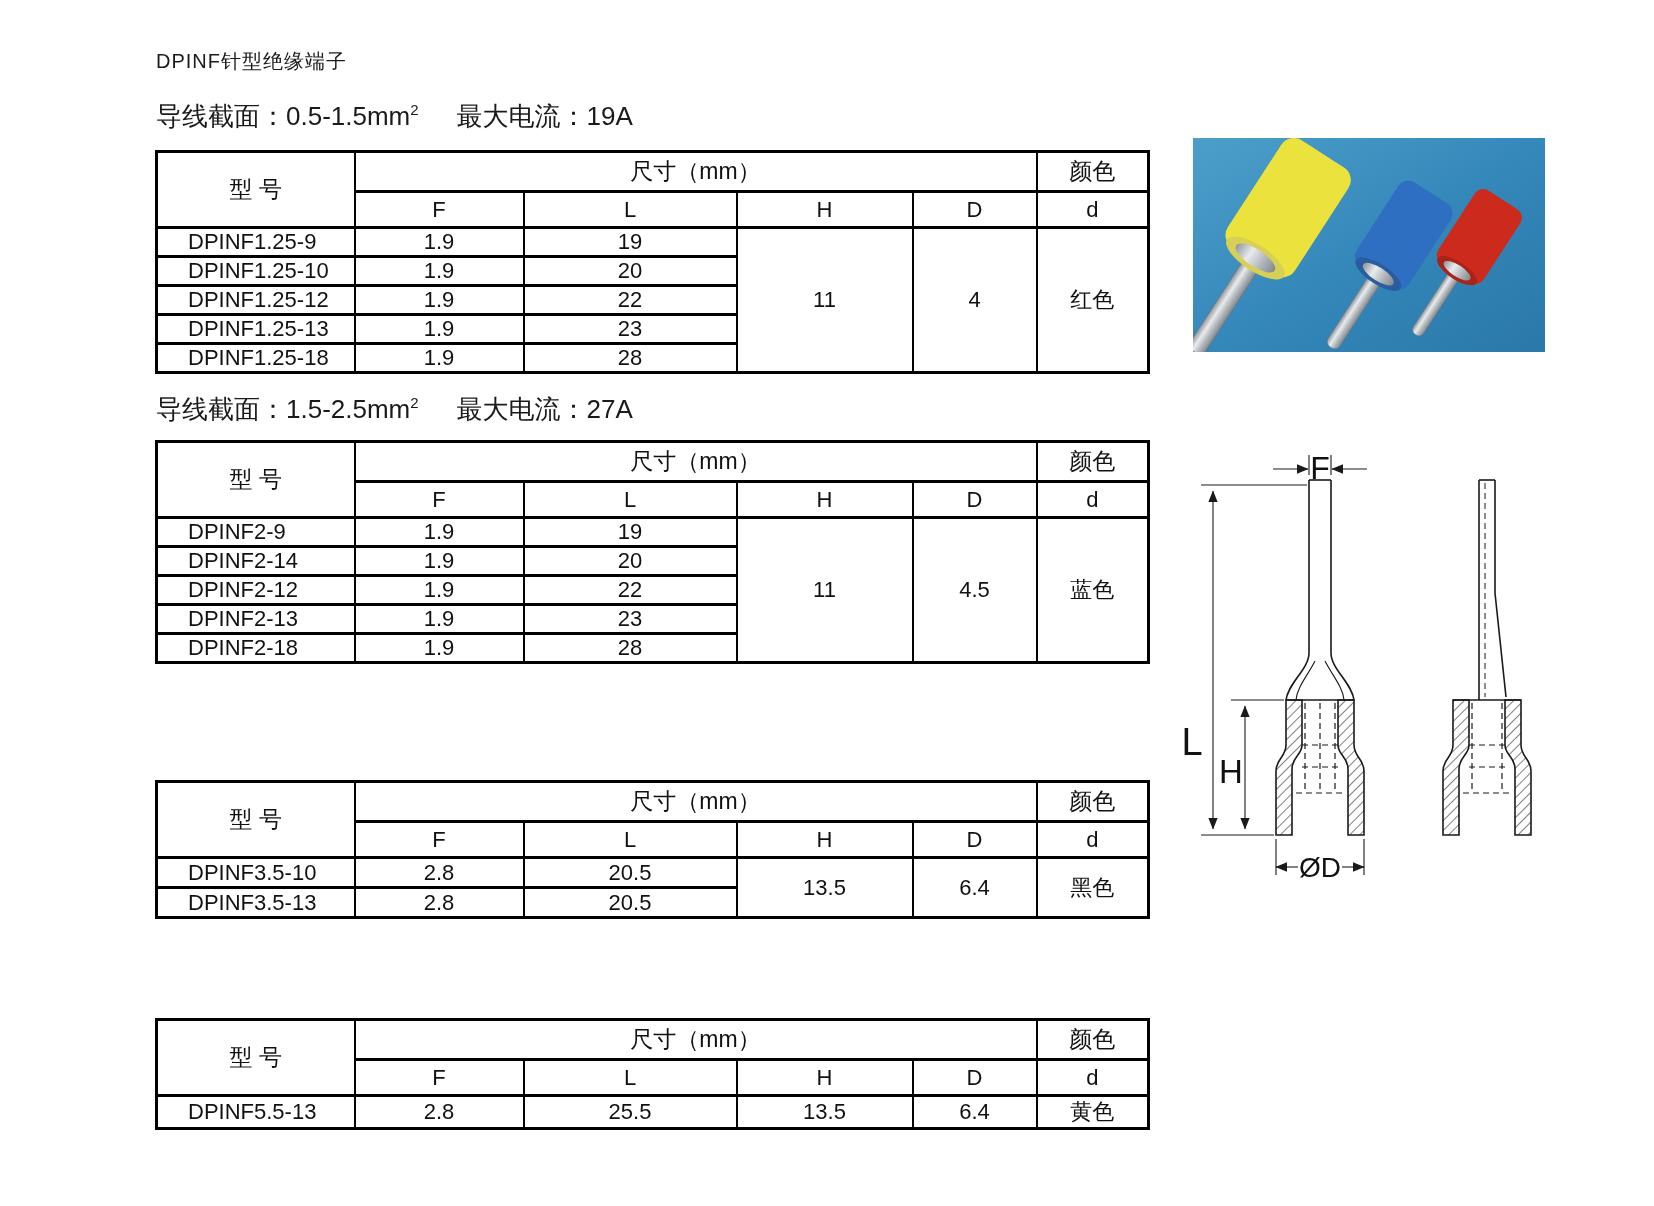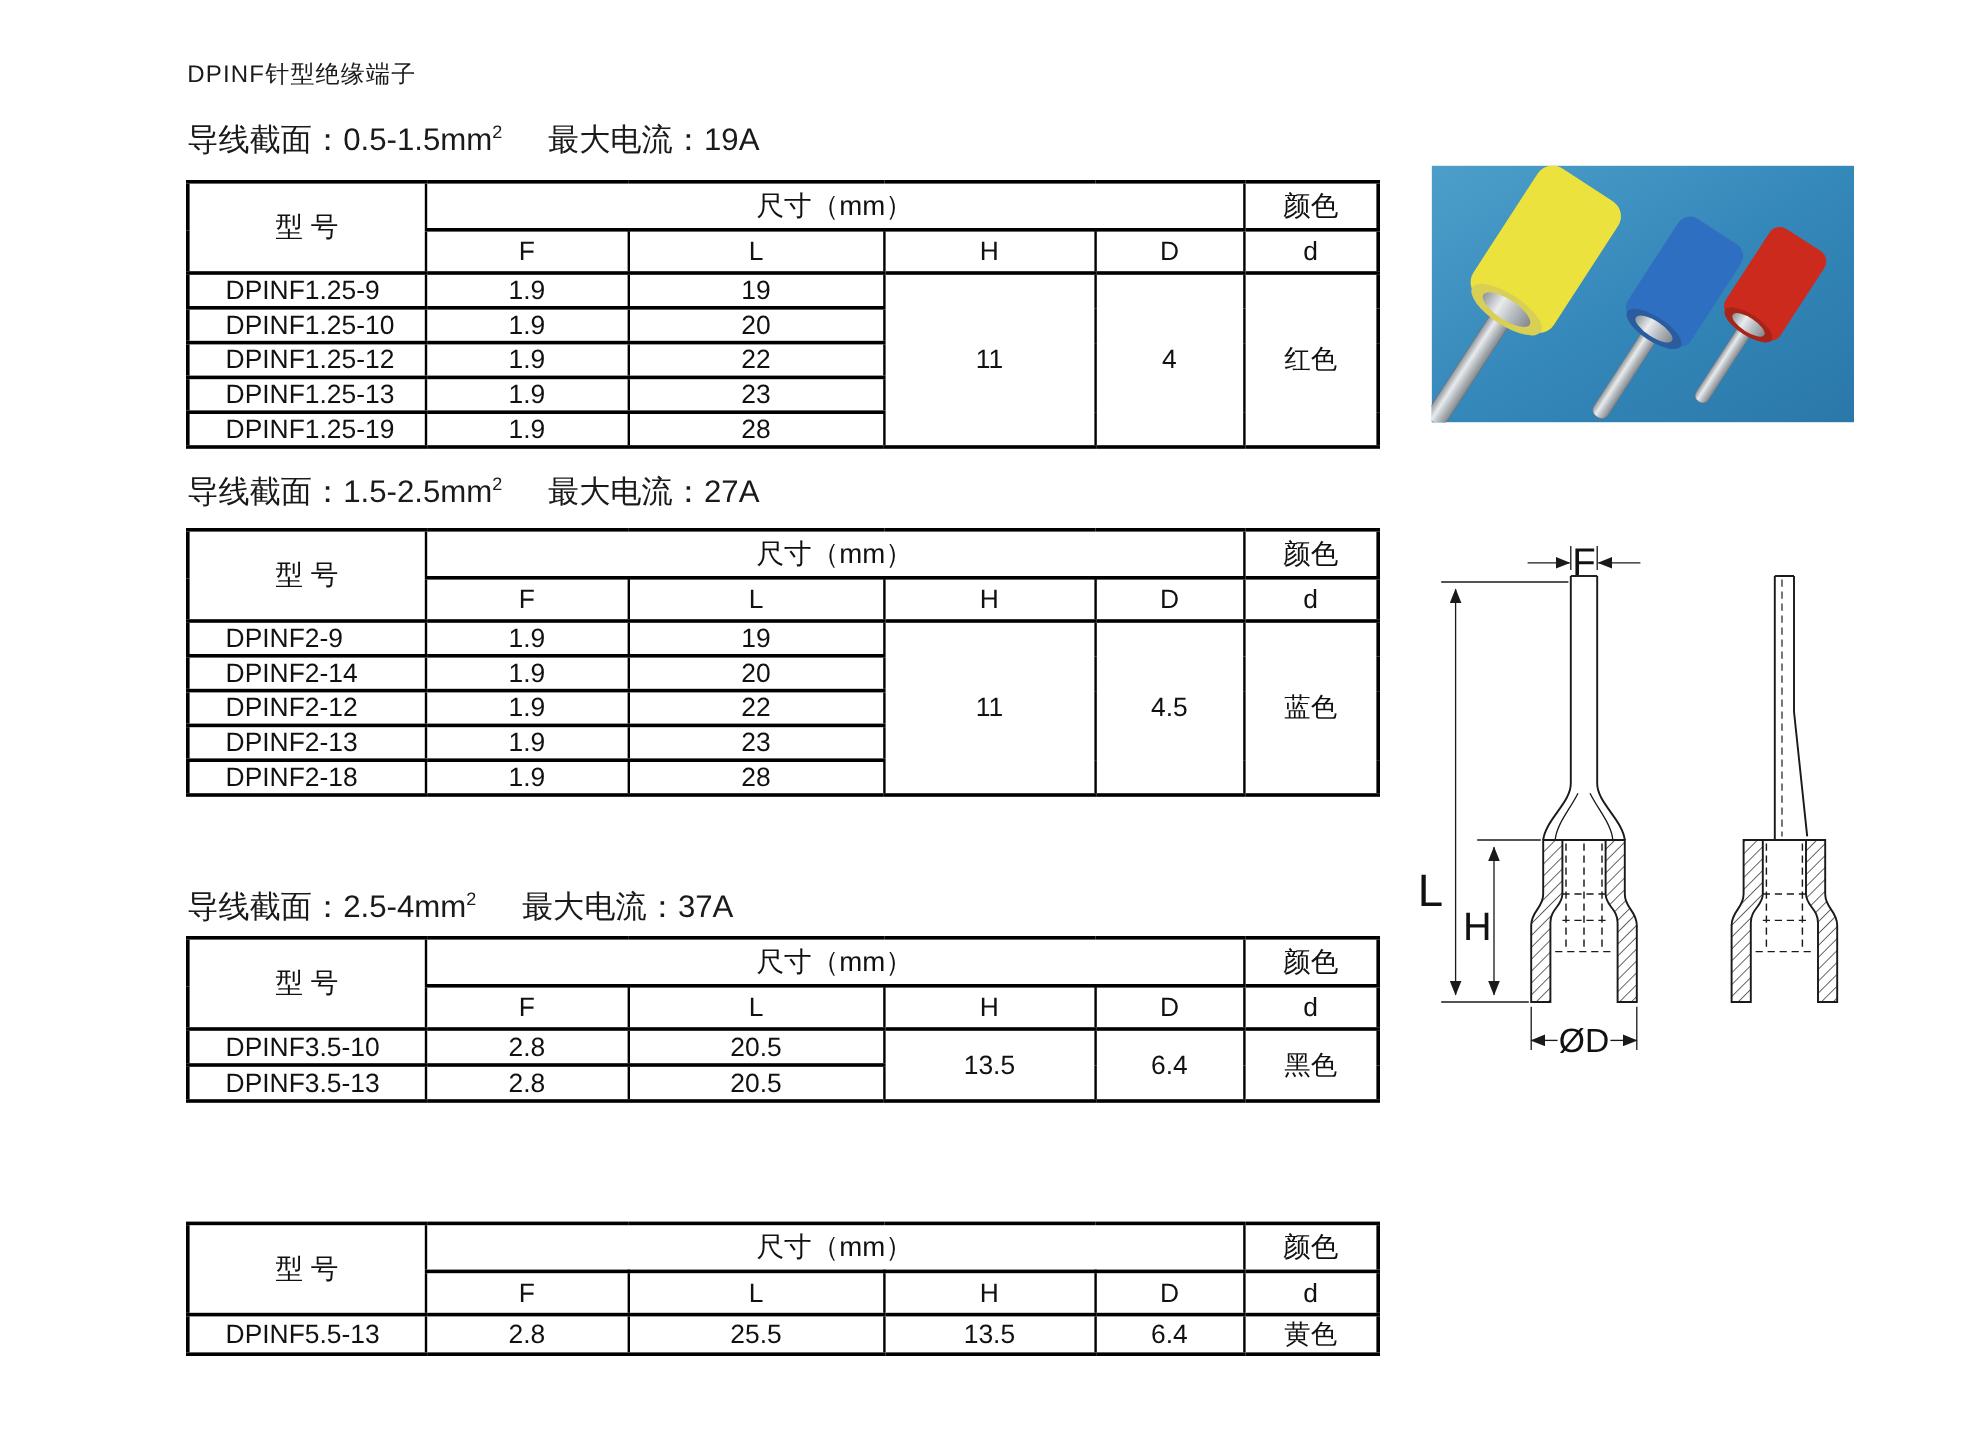--- a/index.html
+++ b/index.html
@@ -86,21 +86,21 @@
           <td class="model">DPINF1.25-12</td>
           <td>1.9</td>
           <td>22</td>
         </tr>
       <tr class="r-data">
           <td class="model">DPINF1.25-13</td>
           <td>1.9</td>
           <td>23</td>
         </tr>
       <tr class="r-data">
-          <td class="model">DPINF1.25-19</td>
+          <td class="model">DPINF1.25-18</td>
           <td>1.9</td>
           <td>28</td>
         </tr>
     </tbody>
   </table>
 
   <div class="subtitle" style="top:392px">
     <span>导线截面：</span><span>1.5-2.5mm</span><sup>2</sup><span class="cur-label">最大电流：</span><span>27A</span>
   </div>
   <table class="spec-table t2" style="top:440px">
@@ -149,23 +149,20 @@
           <td>23</td>
         </tr>
       <tr class="r-data">
           <td class="model">DPINF2-18</td>
           <td>1.9</td>
           <td>28</td>
         </tr>
     </tbody>
   </table>
 
-  <div class="subtitle" style="top:738px">
-    <span>导线截面：</span><span>2.5-4mm</span><sup>2</sup><span class="cur-label">最大电流：</span><span>37A</span>
-  </div>
   <table class="spec-table t3" style="top:780px">
     <colgroup>
         <col class="c-model">
         <col class="c-f">
         <col class="c-l">
         <col class="c-h">
         <col class="c-d">
         <col class="c-dd">
       </colgroup>
     <tbody>

